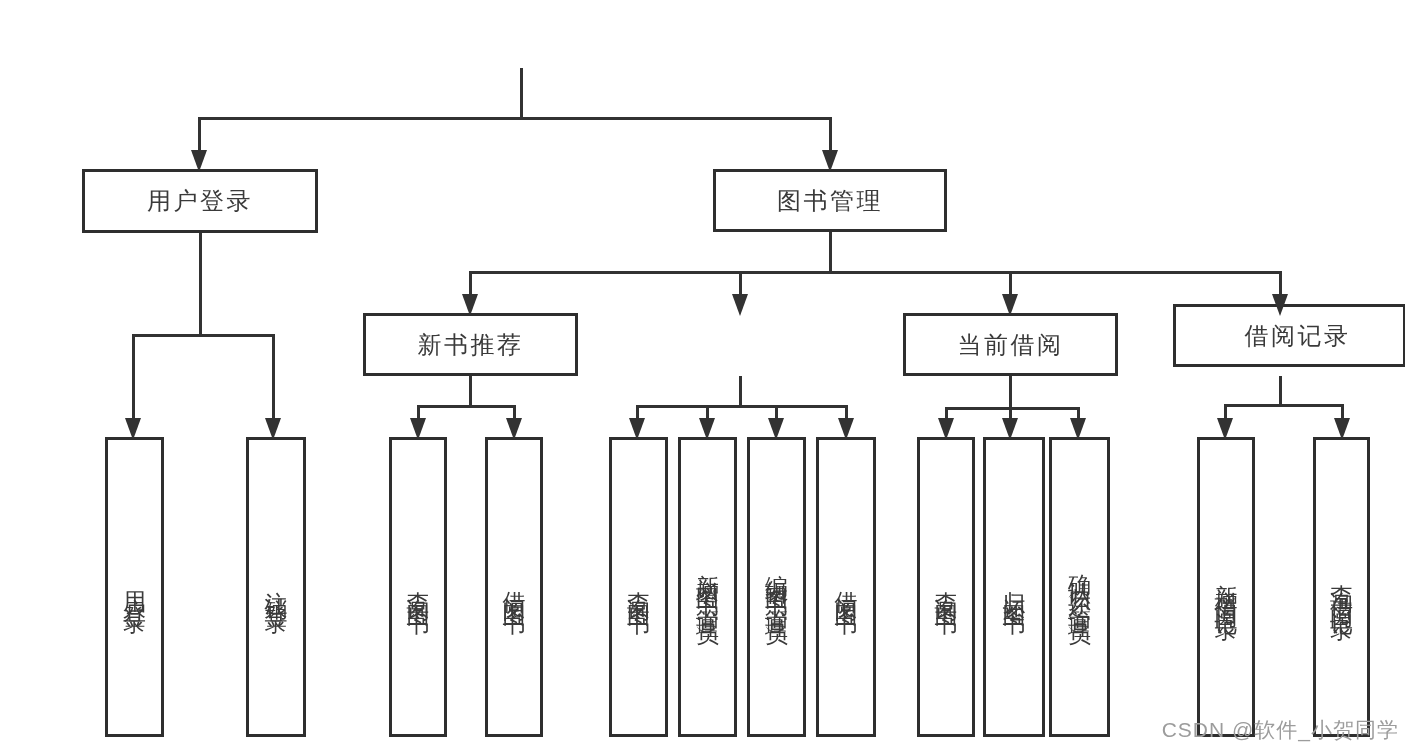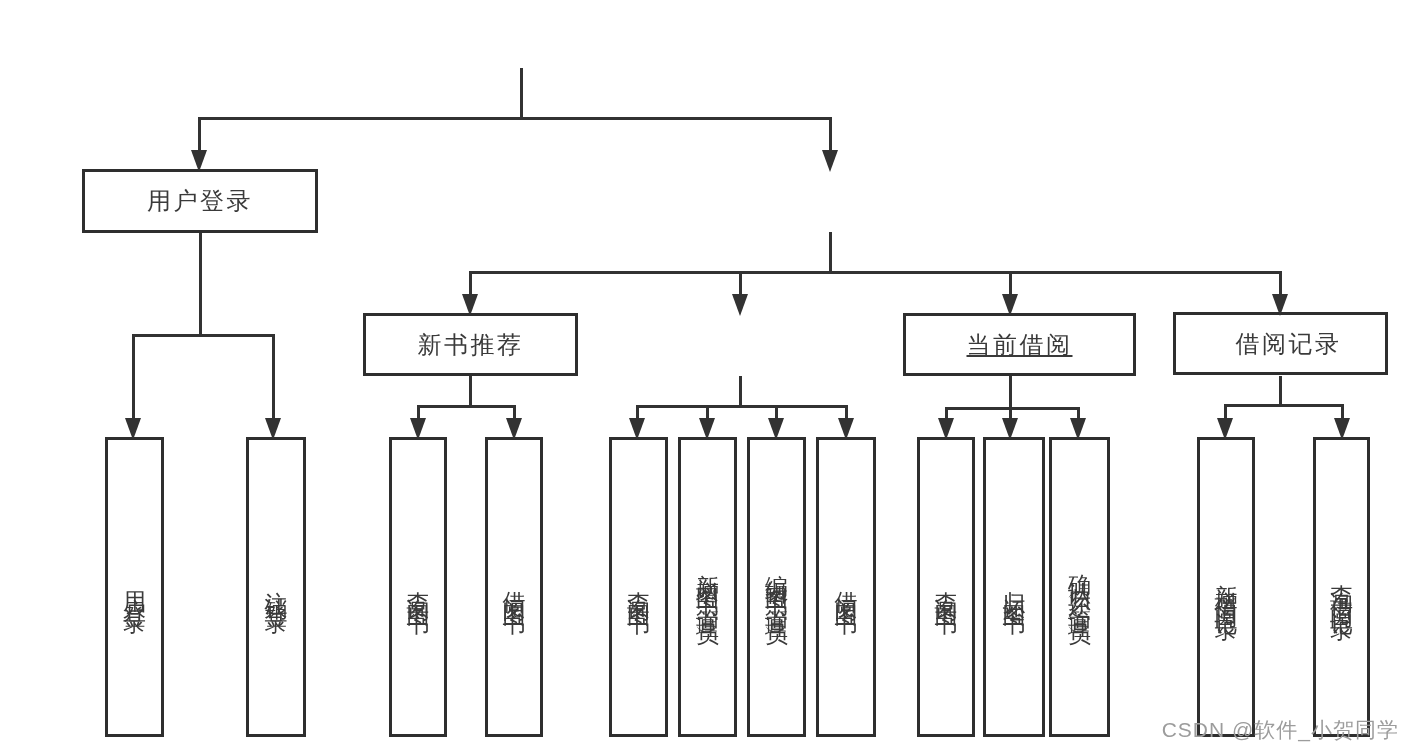--- a/index.html
+++ b/index.html
@@ -74,27 +74,30 @@
     <div class="line" style="left: 416.5px; top: 404.5px; width: 99px; height: 3px;"></div>
     <div class="line" style="left: 738.5px; top: 376px; width: 3px; height: 31.5px;"></div>
     <div class="line" style="left: 635.5px; top: 404.5px; width: 212px; height: 3px;"></div>
     <div class="line" style="left: 1008.5px; top: 376px; width: 3px; height: 33.5px;"></div>
     <div class="line" style="left: 944.5px; top: 406.5px; width: 135px; height: 3px;"></div>
     <div class="line" style="left: 1278.5px; top: 376px; width: 3px; height: 30.5px;"></div>
     <div class="line" style="left: 1223.5px; top: 403.5px; width: 120px; height: 3px;"></div>
     <div class="node h" style="left: 82px; top: 169px; width: 236px; height: 64px;">
       <span class="lbl">用户登录</span>
     </div>
+    <div class="node h" style="left: 713px; top: 169px; width: 234px; height: 63px;">
+      <span class="lbl">图书管理</span>
+    </div>
     <div class="node h" style="left: 363px; top: 313px; width: 215px; height: 63px; text-align: center;">
       <span class="lbl">新书推荐</span>
     </div>
-    <div class="node h" style="left: 903px; top: 313px; width: 233px; height: 63px; text-decoration: underline;">
+    <div class="node h" style="left: 903px; top: 313px; width: 215px; height: 63px;">
       <span class="lbl">当前借阅</span>
     </div>
-    <div class="node h" style="left: 1173px; top: 312px; width: 215px; height: 63px; padding-left: 16px;">
+    <div class="node h" style="left: 1173px; top: 304px; width: 233px; height: 63px; padding-left: 16px;">
       <span class="lbl">借阅记录</span>
     </div>
     <div class="node v" style="left: 105px; top: 437px; width: 59px; height: 300px;">
       <span class="lbl">用户登录</span>
     </div>
     <div class="node v" style="left: 246px; top: 437px; width: 60px; height: 300px;">
       <span class="lbl">注销登录</span>
     </div>
     <div class="node v" style="left: 389px; top: 437px; width: 58px; height: 300px;">
       <span class="lbl">查询图书</span>

